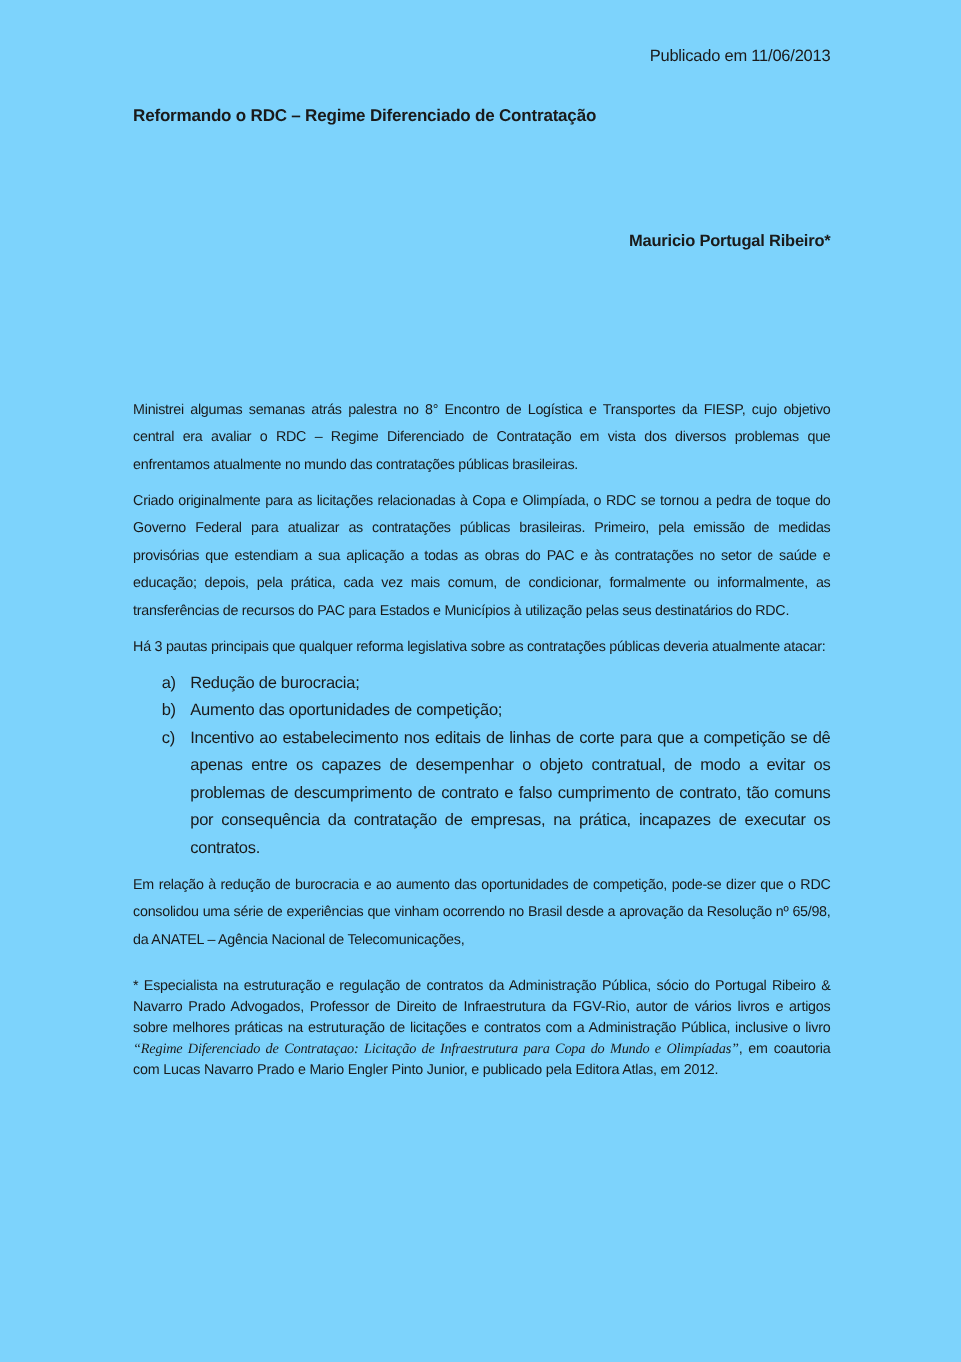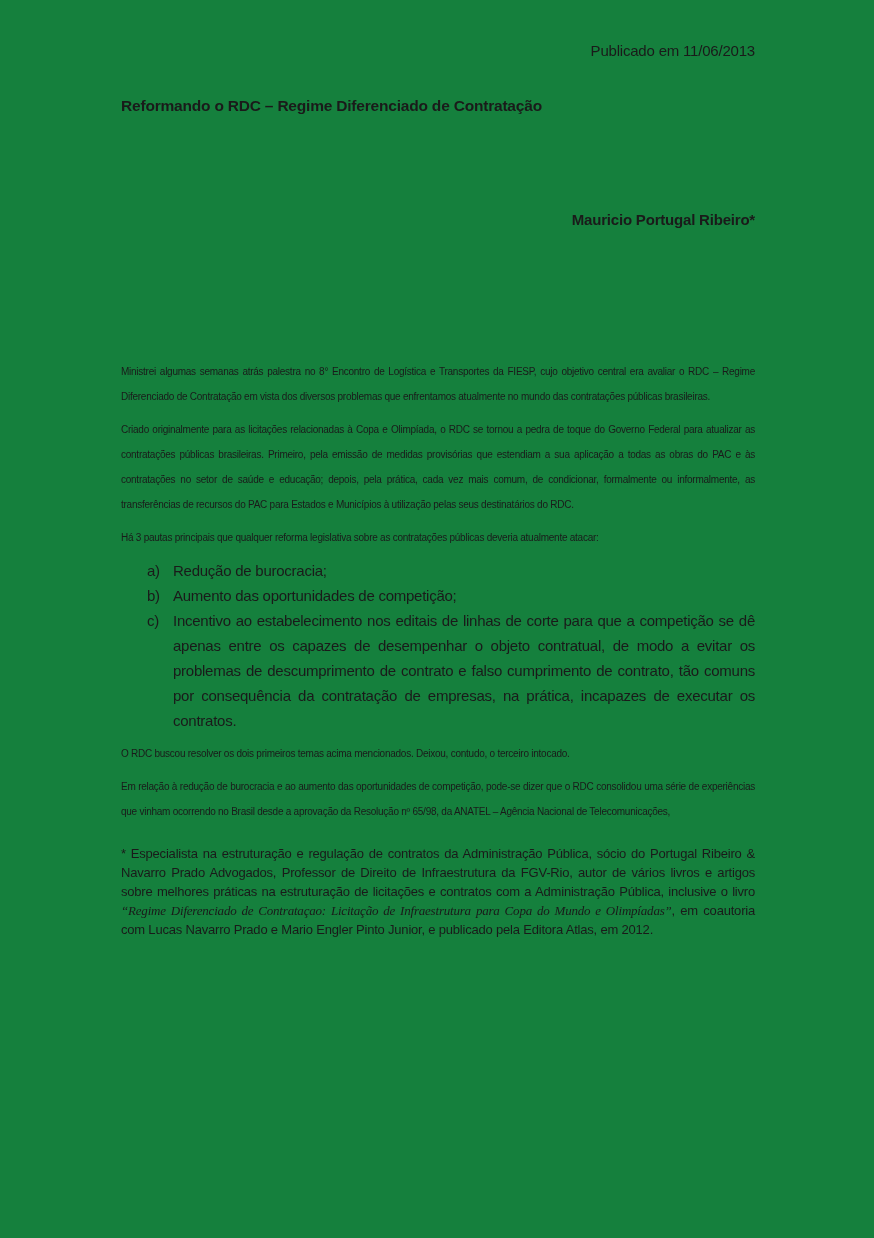--- a/index.html
+++ b/index.html
@@ -4,21 +4,21 @@
 <style>
   html, body {
     margin: 0;
     padding: 0;
     background: #ffffff;
   }
   .page {
     position: relative;
     width: 874px;
     height: 1238px;
-    background: #15803d;
+    background: #7dd3fc;
     box-sizing: border-box;
     padding: 42px 119px 0 121px;
     font-family: "Liberation Sans", sans-serif;
     color: #1a1a1a;
     overflow: hidden;
   }
   .header-date {
     text-align: right;
     font-size: 15px;
     line-height: 18px;
@@ -38,21 +38,21 @@
     font-size: 15px;
     font-weight: bold;
     line-height: 19px;
     letter-spacing: -0.2px;
   }
   .body-text {
     margin-top: 130px;
   }
   .body-text p {
     margin: 0 0 8px 0;
-    font-size: 10px;
+    font-size: 13px;
     line-height: 25px;
     text-align: justify;
     letter-spacing: -0.25px;
   }
   .list {
     margin: 0 0 8px 0;
   }
   .list-item {
     display: flex;
     padding-left: 26px;
@@ -108,21 +108,20 @@
       <div class="list-item">
         <span class="list-marker">b)</span>
         <span class="list-text">Aumento das oportunidades de competição;</span>
       </div>
       <div class="list-item">
         <span class="list-marker">c)</span>
         <span class="list-text">Incentivo ao estabelecimento nos editais de linhas de corte para que a competição se dê apenas entre os capazes de desempenhar o objeto contratual, de modo a evitar os problemas de descumprimento de contrato e falso cumprimento de contrato, tão comuns por consequência da contratação de empresas, na prática, incapazes de executar os contratos.</span>
       </div>
     </div>
 
-    <p>O RDC buscou resolver os dois primeiros temas acima mencionados. Deixou, contudo, o terceiro intocado.</p>
 
     <p>Em relação à redução de burocracia e ao aumento das oportunidades de competição, pode-se dizer que o RDC consolidou uma série de experiências que vinham ocorrendo no Brasil desde a aprovação da Resolução nº 65/98, da ANATEL – Agência Nacional de Telecomunicações,</p>
 
   </div>
 
   <div class="footnote">
     <span>* Especialista na estruturação e regulação de contratos da Administração Pública, sócio do Portugal Ribeiro &amp; Navarro Prado Advogados, Professor de Direito de Infraestrutura da FGV-Rio, autor de vários livros e artigos sobre melhores práticas na estruturação de licitações e contratos com a Administração Pública, inclusive o livro </span><span class="italic">“Regime Diferenciado de Contrataçao: Licitação de Infraestrutura para Copa do Mundo e Olimpíadas”</span><span>, em coautoria com Lucas Navarro Prado e Mario Engler Pinto Junior, e publicado pela Editora Atlas, em 2012.</span>
   </div>
 
 </div>

